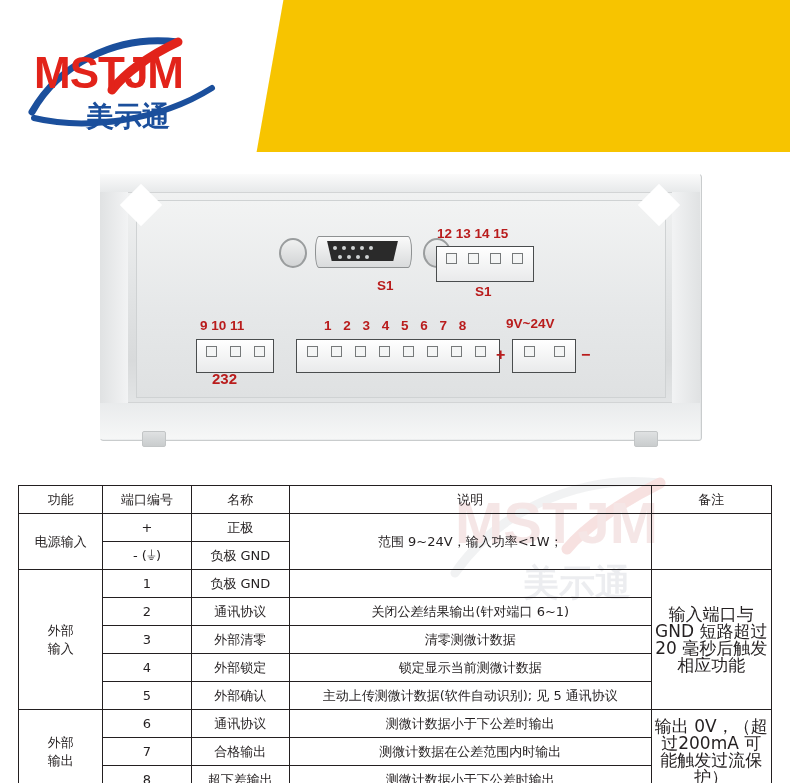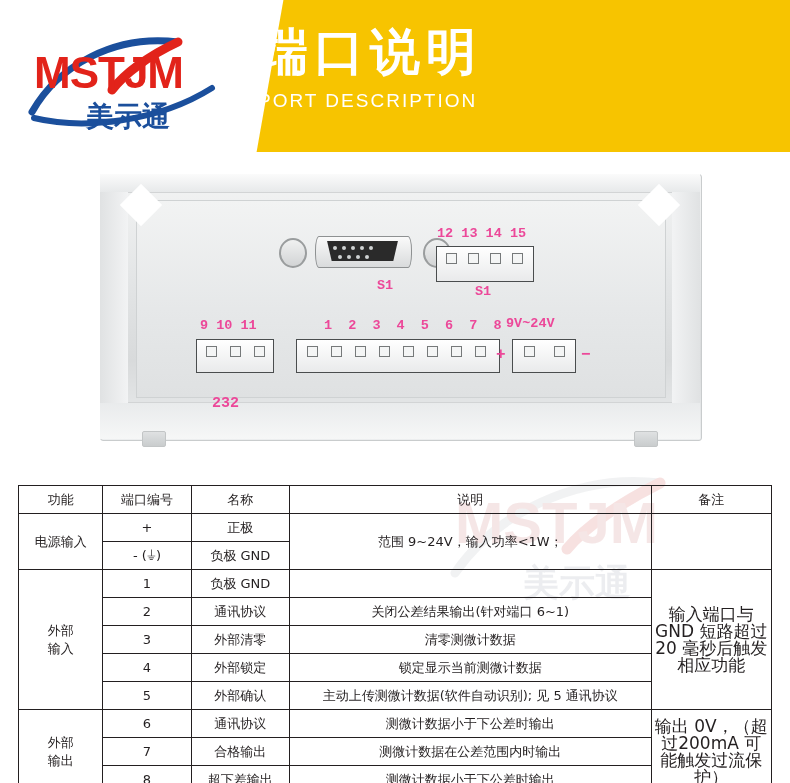--- a/index.html
+++ b/index.html
@@ -180,23 +180,23 @@
     top: 6px;
     width: 9px; height: 9px;
     border: 1px solid #76797a;
     background: #f4f5f5;
   }
 
   .lbl {
     position: absolute;
     font-size: 13.5px;
     font-weight: bold;
-    color: #ec4899;
+    color: #b91c1c;
     white-space: nowrap;
-    font-family: Liberation Mono, monospace;
+    font-family: Liberation Sans, sans-serif;
   }
 
   
   .watermark {
     position: absolute;
     left: 445px;
     top: 455px;
     width: 290px;
     height: 150px;
     opacity: 0.25;
@@ -249,24 +249,20 @@
   <div class="header-white-left"></div>
 
   <svg class="logo" viewBox="0 0 210 104">
     <path d="M4 86 C30 40, 86 8, 150 16" stroke="#1b4f9c" stroke-width="7" fill="none" stroke-linecap="round"></path>
     <path d="M150 16 C120 30, 96 48, 84 64" stroke="#e2231a" stroke-width="9" fill="none" stroke-linecap="round"></path>
     <path d="M6 92 C56 104, 130 96, 184 62" stroke="#1b4f9c" stroke-width="6" fill="none" stroke-linecap="round"></path>
     <text x="6" y="62" font-family="Liberation Sans, sans-serif" font-size="44" font-weight="bold" fill="#e2231a" letter-spacing="-1">MSTJM</text>
     <text x="58" y="100" font-family="DejaVu Sans, sans-serif" font-size="28" font-weight="bold" fill="#1b4f9c">美示通</text>
   </svg>
 
-  <div class="title-block">
-    <div class="title-cn">端口说明</div>
-    <div class="title-en">PORT DESCRIPTION</div>
-  </div>
 </div>
 
 <div class="device-area">
   <div class="device-body">
     <div class="shell-outer"></div>
     <div class="shell-top-bevel"></div>
     <div class="shell-bottom-bevel"></div>
     <div class="shell-side l"></div>
     <div class="shell-side r"></div>
     <div class="shell-foot l"></div>
@@ -301,21 +297,21 @@
       <div class="slot" style="left:75px;"></div>
     </div>
     <div class="lbl" style="left:375px;top:110px;">S1</div>
 
     <div class="lbl" style="left:100px;top:144px;">9 10 11</div>
     <div class="term-block" style="left:96px;top:165px;width:76px;height:32px;">
       <div class="slot" style="left:9px;"></div>
       <div class="slot" style="left:33px;"></div>
       <div class="slot" style="left:57px;"></div>
     </div>
-    <div class="lbl" style="left:112px;top:221px;font-size:15px;">232</div>
+    <div class="lbl" style="left:112px;top:196px;font-size:15px;">232</div>
 
     <div class="lbl" style="left:224px;top:144px;letter-spacing:4px;">1  2  3  4  5  6  7  8</div>
     <div class="term-block" style="left:196px;top:165px;width:202px;height:32px;">
       <div class="slot" style="left:10px;"></div>
       <div class="slot" style="left:34px;"></div>
       <div class="slot" style="left:58px;"></div>
       <div class="slot" style="left:82px;"></div>
       <div class="slot" style="left:106px;"></div>
       <div class="slot" style="left:130px;"></div>
       <div class="slot" style="left:154px;"></div>

